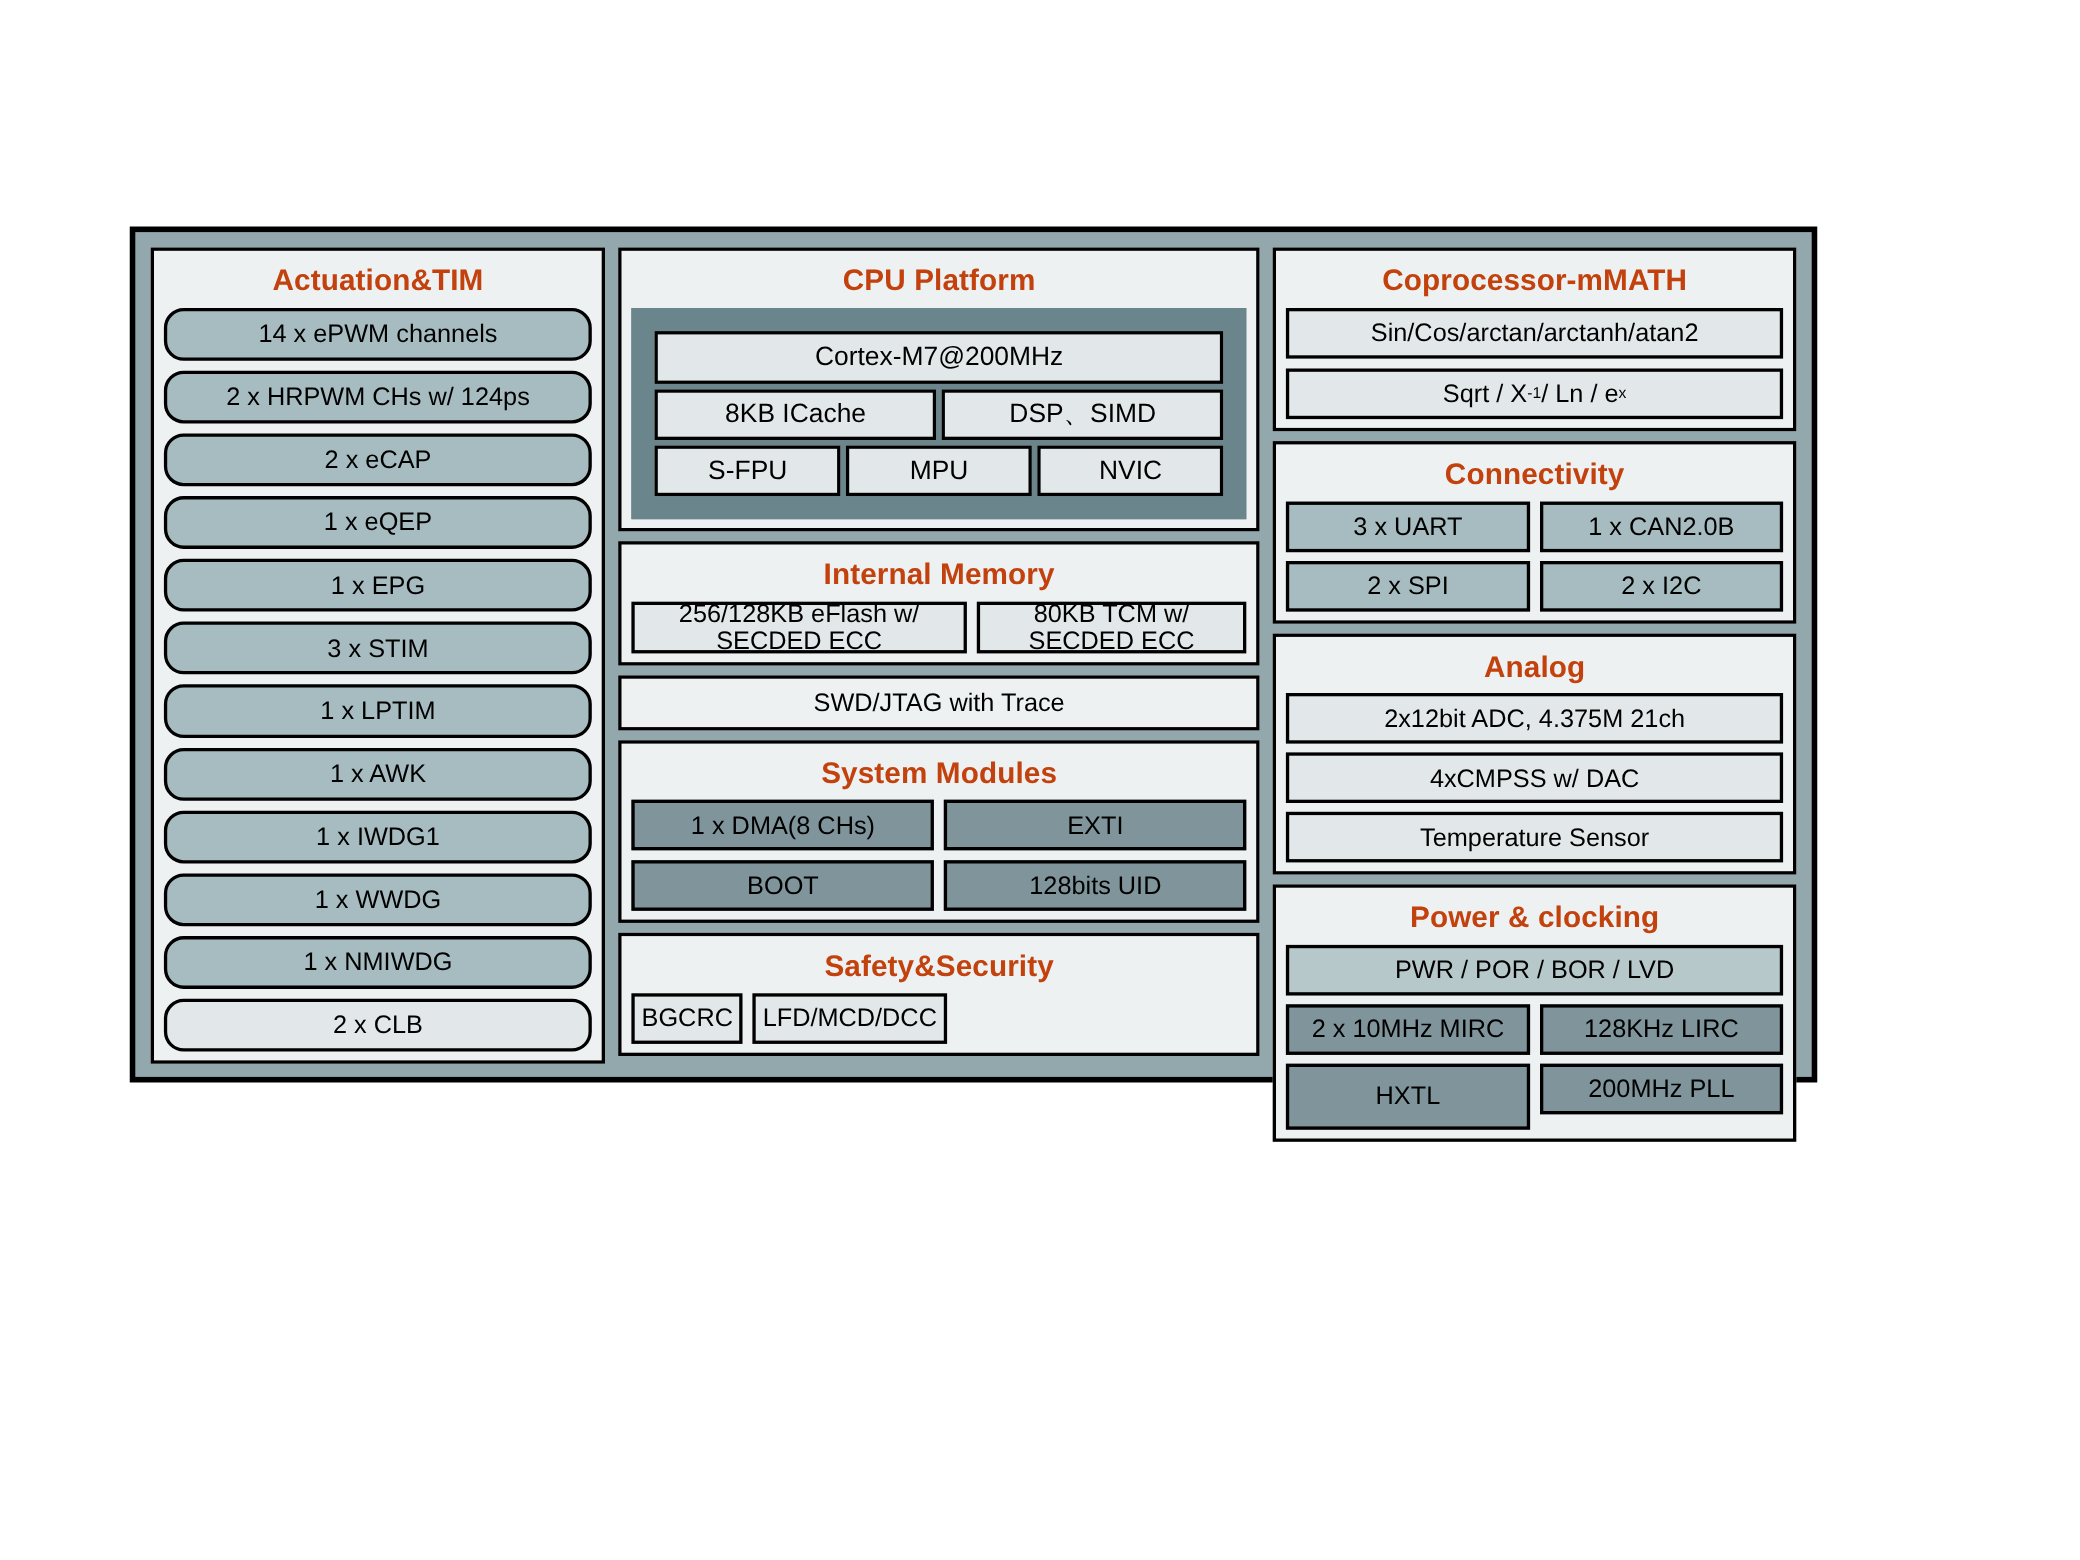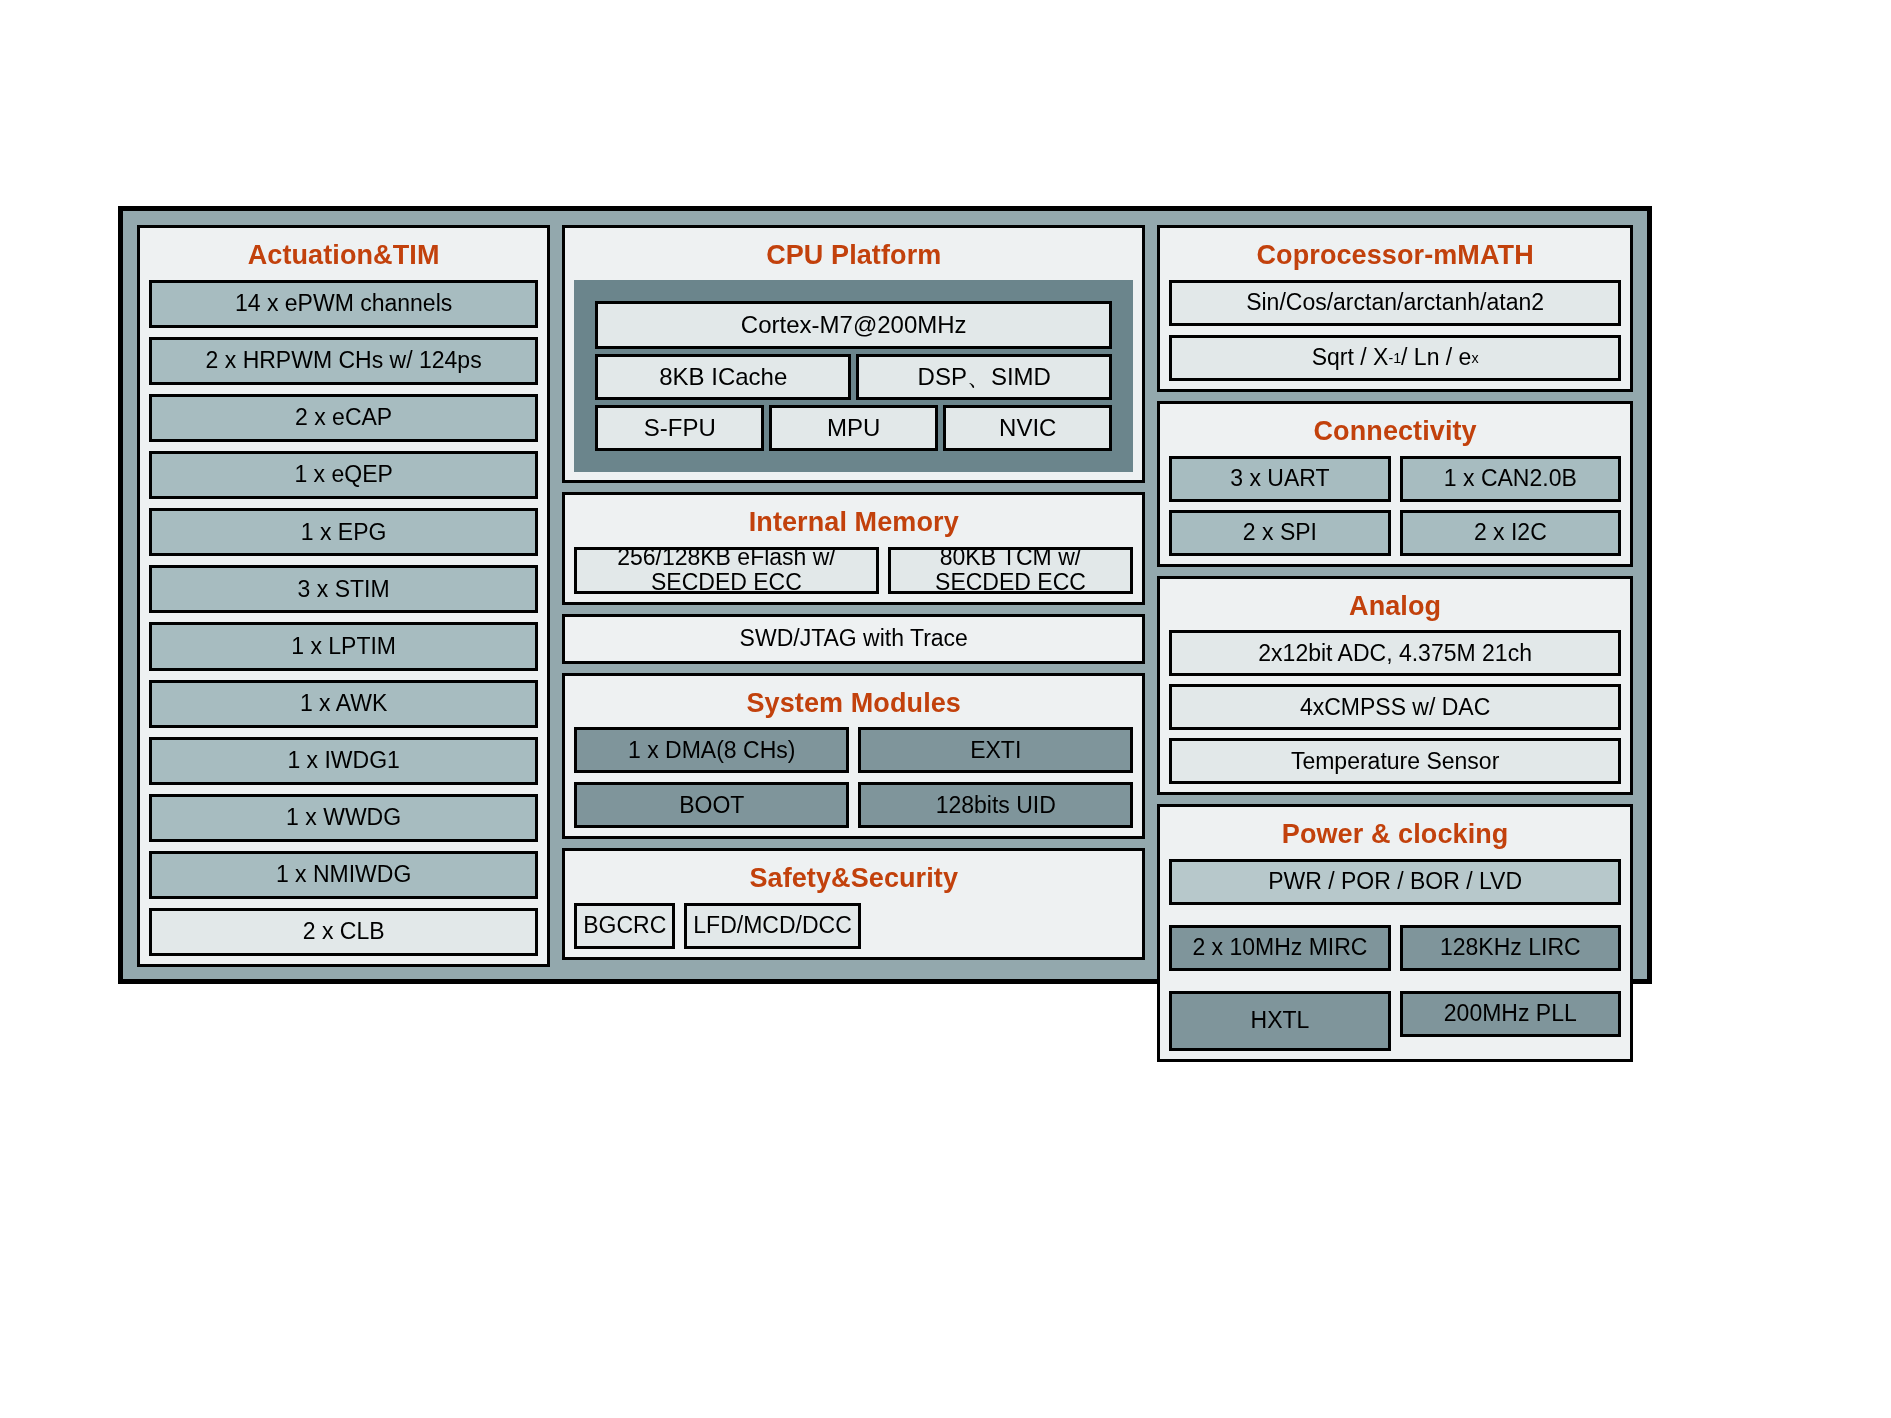--- a/index.html
+++ b/index.html
@@ -61,21 +61,21 @@
     line-height:1.1;
     padding:2px 6px;
   }
   .c-blue  { background:#a7bcc0; }   
   .c-pale  { background:#e2e8e9; }   
   .c-dark  { background:#7f959b; }   
   .c-lite  { background:#b7c8cb; }   
 
   
   .left-list{ flex:1 1 auto; display:flex; flex-direction:column; gap:9px; }
-  .left-list .cell{ flex:1 1 0; min-height:0; }
+  .left-list .cell{ flex:1 1 0; min-height:0;border-radius:18px; }
 
   
   .cpu-core{
     border:5px solid #6b858c;
     background:#6b858c;
     box-sizing:border-box;
     padding:16px;
     display:flex;
     flex-direction:column;
     gap:5px;
@@ -97,21 +97,21 @@
     display:flex;align-items:center;justify-content:center;
     font-size:23px;color:#000;
   }
 
   .sysmod .cell{ height:46px; }
   .safety .cell{ height:46px; }
 
   .analog-list{ display:flex; flex-direction:column; gap:8px; }
   .analog-list .cell{ height:46px; }
 
-  .pwr-list{ display:flex; flex-direction:column; gap:20px; }
+  .pwr-list{ display:flex; flex-direction:column; gap:8px; }
   .pwr-list .cell{ height:46px; }
 
   .copro-list{ display:flex; flex-direction:column; gap:9px; }
   .copro-list .cell{ height:46px; }
 
   sup{ font-size:.62em; vertical-align:super; line-height:0; }
 </style>
 </head>
 <body>
 

